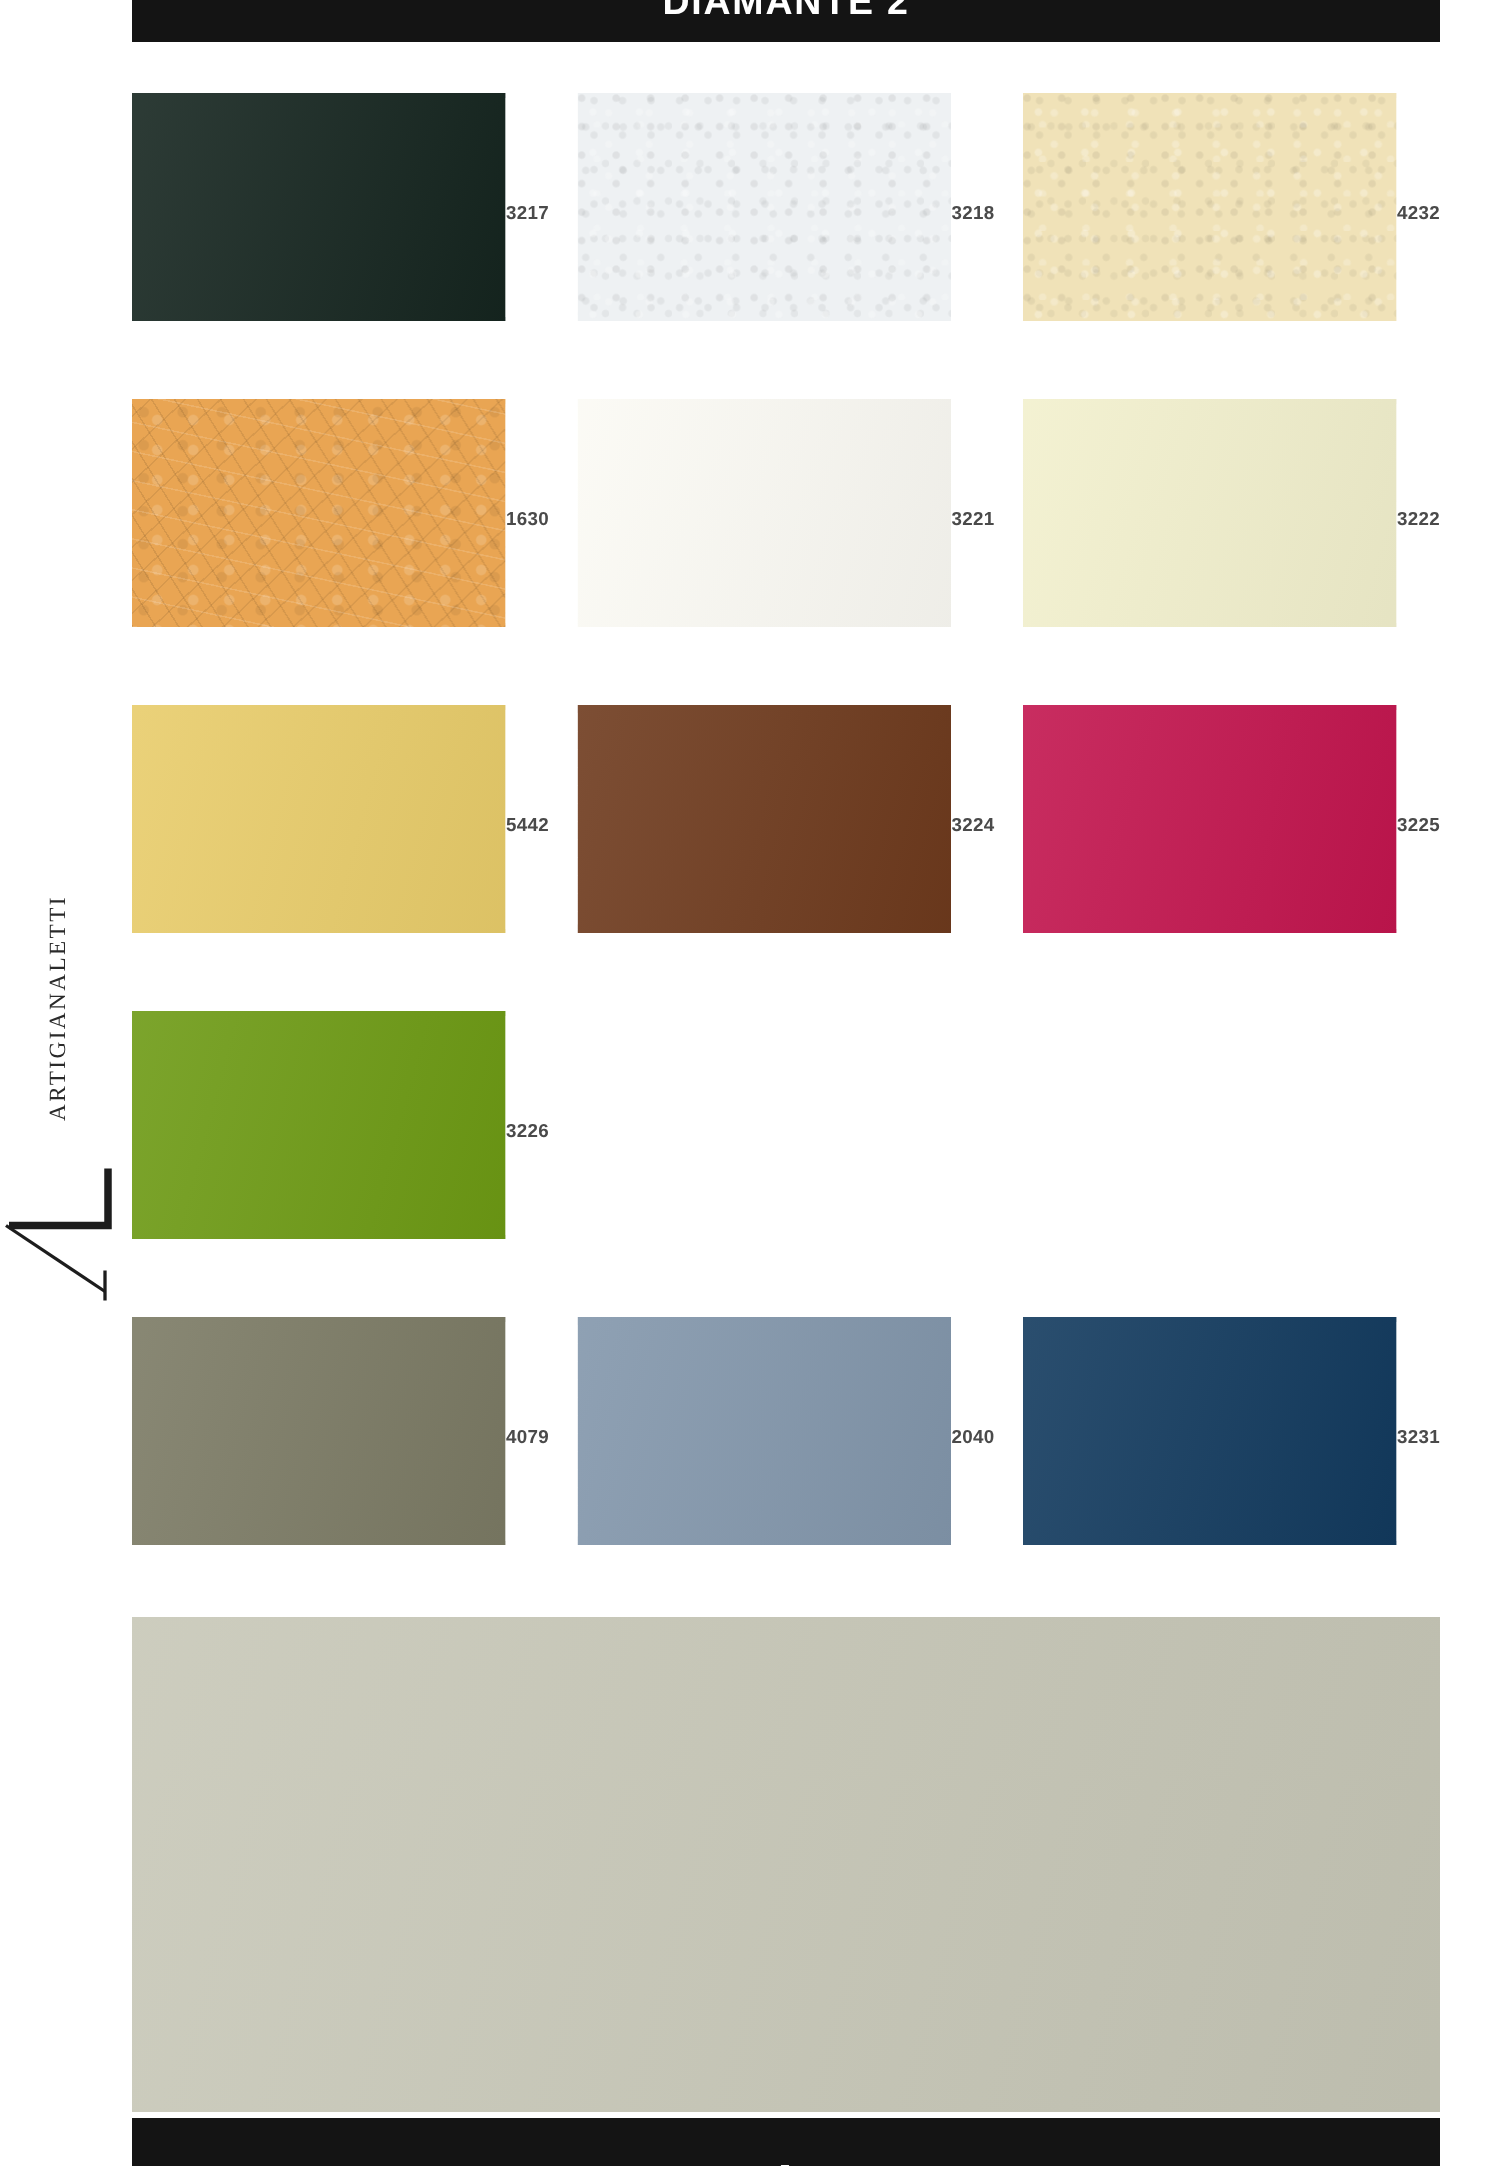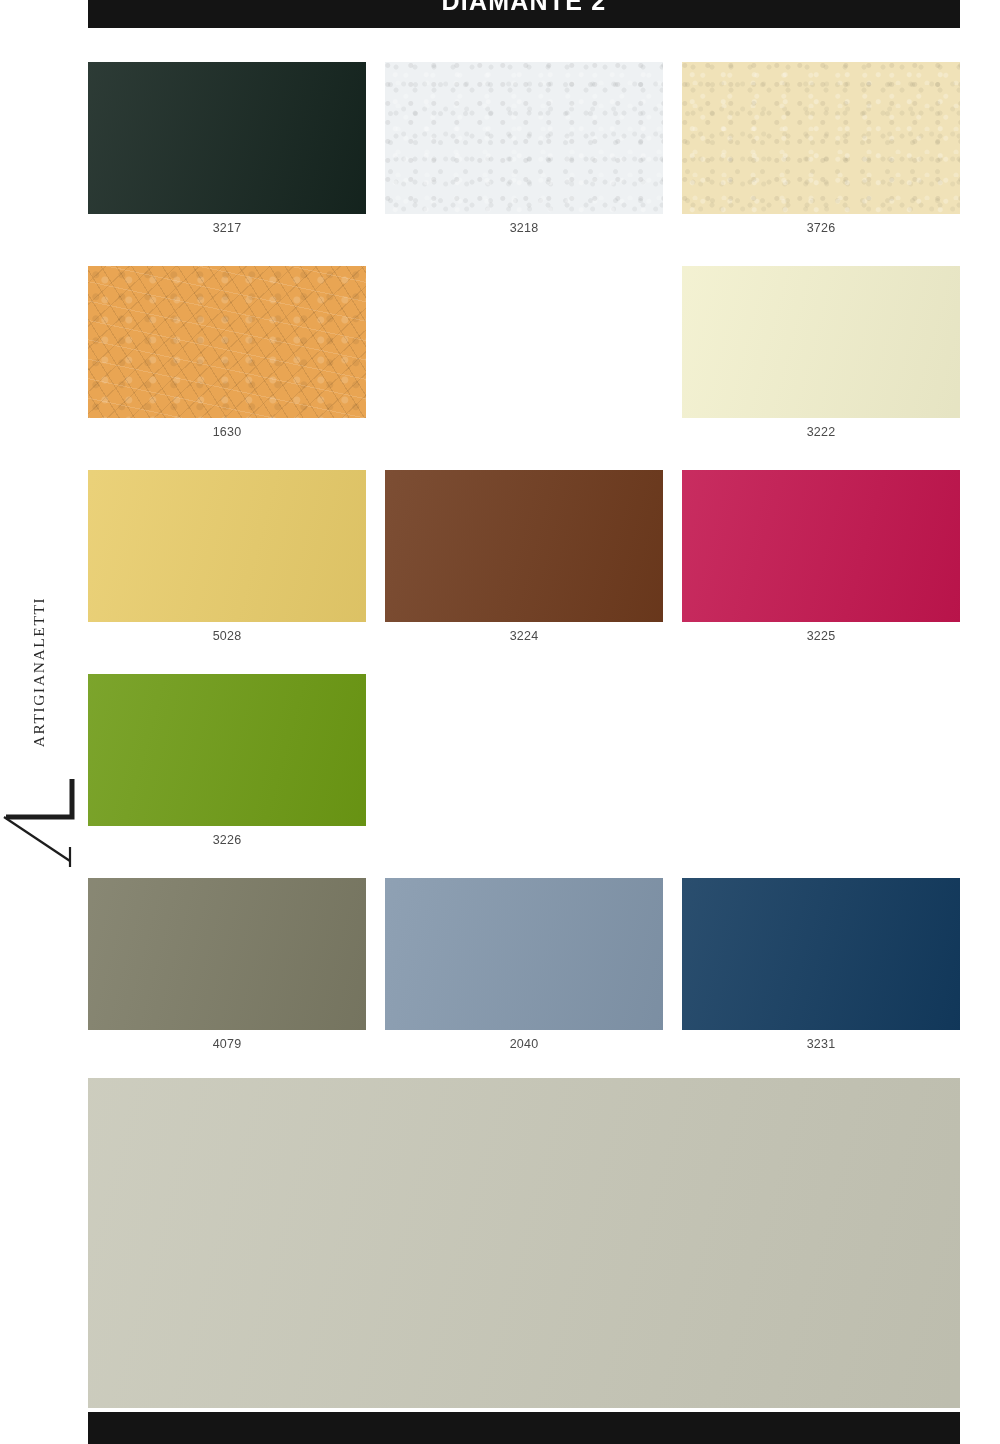--- a/index.html
+++ b/index.html
@@ -86,22 +86,23 @@
   .row {
     position: absolute;
     left: 88px;
     width: 872px;
     display: flex;
     justify-content: space-between;
   }
   .cell {
     width: 278px;
     display: flex;
-    flex-direction: column;
+    flex-direction: row;
     align-items: center;
+    font-weight: bold;
   }
   .cell-wide { width: 872px; }
 
   
   .swatch {
     position: relative;
     width: 278px;
     height: 152px;
   }
   .swatch-wide { width: 872px; height: 330px; }
@@ -204,43 +205,49 @@
       <div class="cell">
         <div class="swatch">
           <div class="swatch-fill tex-grain" style="background: rgb(238, 241, 243);"></div>
         </div>
         <div class="label">3218</div>
       </div>
       <div class="cell">
         <div class="swatch">
           <div class="swatch-fill tex-grain" style="background: rgb(240, 226, 184);"></div>
         </div>
-        <div class="label">3726</div>
+        <div class="label">4232</div>
       </div>
     </div>
   <div class="row" id="row-1" style="top:266px">
       <div class="cell">
         <div class="swatch">
           <div class="swatch-fill tex-crackle" style="background: rgb(233, 165, 83);"></div>
         </div>
         <div class="label">1630</div>
       </div>
       <div class="cell">
         <div class="swatch">
+          <div class="swatch-fill tex-smooth" style="background: rgb(251, 250, 244);"></div>
+        </div>
+        <div class="label">3221</div>
+      </div>
+      <div class="cell">
+        <div class="swatch">
           <div class="swatch-fill tex-smooth" style="background: rgb(242, 240, 205);"></div>
         </div>
         <div class="label">3222</div>
       </div>
     </div>
   <div class="row" id="row-2" style="top:470px">
       <div class="cell">
         <div class="swatch">
           <div class="swatch-fill tex-smooth" style="background: rgb(232, 204, 106);"></div>
         </div>
-        <div class="label">5028</div>
+        <div class="label">5442</div>
       </div>
       <div class="cell">
         <div class="swatch">
           <div class="swatch-fill tex-smooth" style="background: rgb(110, 58, 29);"></div>
         </div>
         <div class="label">3224</div>
       </div>
       <div class="cell">
         <div class="swatch">
           <div class="swatch-fill tex-smooth" style="background: rgb(194, 21, 78);"></div>

